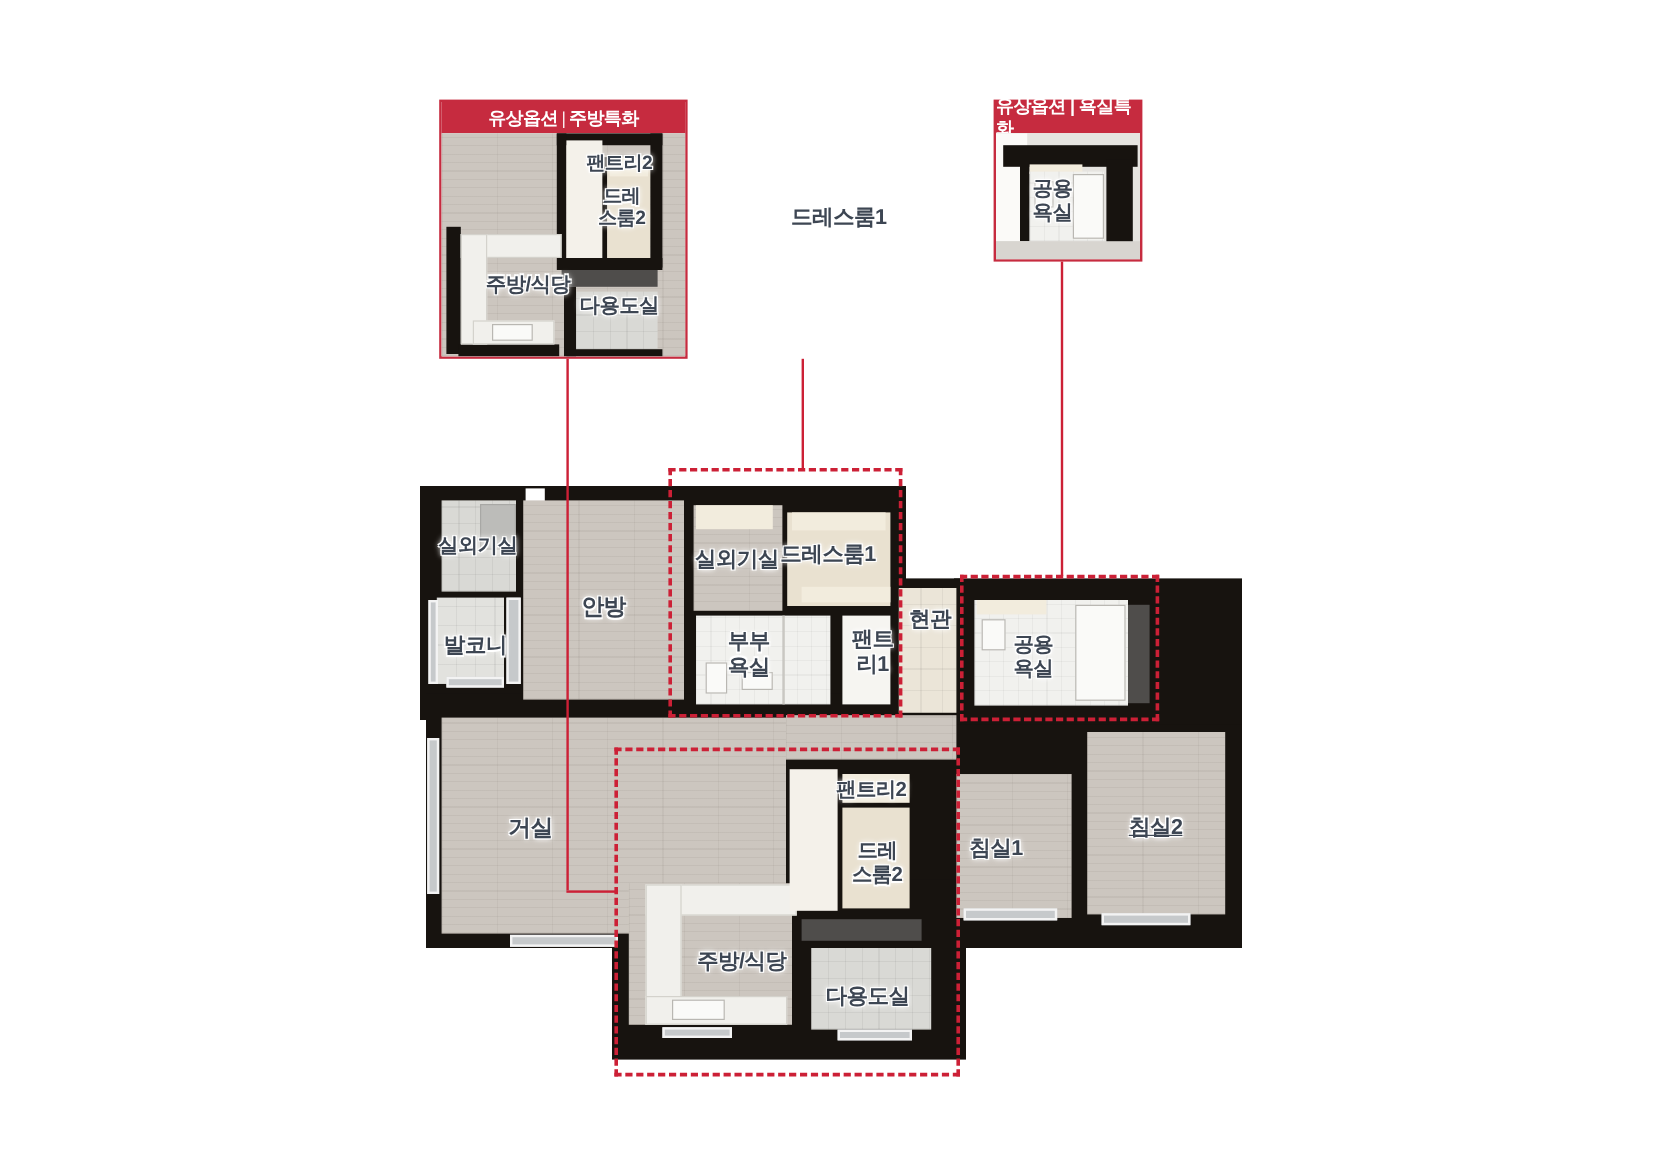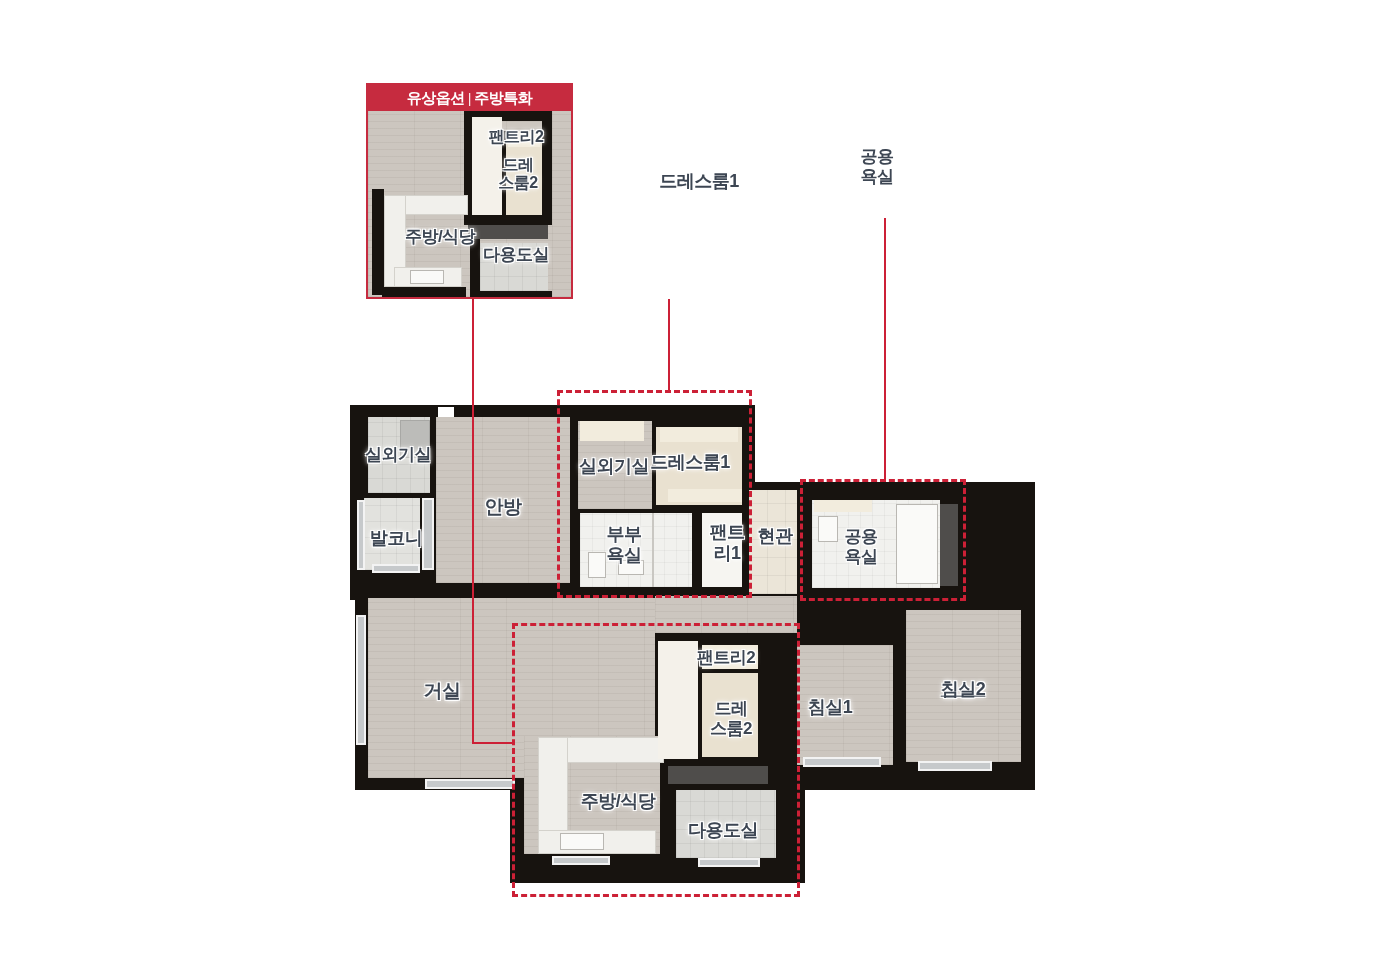--- a/index.html
+++ b/index.html
@@ -61,20 +61,34 @@
       <div class="wall" style="left:4px;top:78px;width:12px;height:106px;"></div>
       <div class="wall" style="left:14px;top:176px;width:84px;height:10px;"></div>
       <div class="cwhite" style="left:16px;top:84px;width:84px;height:20px;"></div>
       <div class="cwhite" style="left:16px;top:84px;width:22px;height:92px;"></div>
       <div class="cwhite" style="left:26px;top:156px;width:68px;height:20px;"></div>
       <div class="fix" style="left:42px;top:159px;width:34px;height:14px;"></div>
     </div>
   </div>
 
 
+  <div class="callout" style="left:828px;top:83px;width:124px;height:135px;">
+    <div class="chead">유상옵션 | 욕실특화</div>
+    <div class="cbody" style="height:105px;background:#e6e4e0;">
+      <div class="abs" style="left:0;top:0;width:26px;height:90px;background:#fbfaf8;"></div>
+      <div class="wall" style="left:6px;top:10px;width:112px;height:18px;"></div>
+      <div class="wall" style="left:20px;top:24px;width:8px;height:66px;"></div>
+      <div class="cream" style="left:28px;top:26px;width:44px;height:8px;"></div>
+      <div class="bathw" style="left:28px;top:32px;width:62px;height:58px;"></div>
+      <div class="fix" style="left:32px;top:40px;width:16px;height:22px;"></div>
+      <div class="fix" style="left:64px;top:34px;width:26px;height:54px;"></div>
+      <div class="wall" style="left:92px;top:22px;width:22px;height:70px;"></div>
+      <div class="abs" style="left:0;top:90px;width:124px;height:15px;background:#d8d5d0;"></div>
+    </div>
+  </div>
 
   <div class="conn" style="left:472px;top:299px;width:2px;height:443px;"></div>
   <div class="conn" style="left:472px;top:742px;width:42px;height:2px;"></div>
   <div class="conn" style="left:668px;top:299px;width:2px;height:92px;"></div>
   <div class="conn" style="left:884px;top:218px;width:2px;height:262px;"></div>
 
   <div class="dashed" style="left:557px;top:390px;width:195px;height:208px;"></div>
   <div class="dashed" style="left:800px;top:479px;width:166px;height:122px;"></div>
   <div class="dashed" style="left:512px;top:623px;width:288px;height:274px;"></div>
 
@@ -132,21 +146,21 @@
 
   <div class="rlabel" style="left:398px;top:455px;font-size:17px;text-align:right;">실외기실</div>
   <div class="rlabel" style="left:396px;top:538px;">발코니</div>
   <div class="rlabel" style="left:503px;top:507px;font-size:19px;">안방</div>
   <div class="rlabel" style="left:614px;top:466px;">실외기실</div>
   <div class="rlabel" style="left:690px;top:462px;">드레스룸1</div>
   <div class="rlabel" style="left:624px;top:545px;">부부
 욕실</div>
   <div class="rlabel" style="left:727px;top:543px;">팬트
 리1</div>
-  <div class="rlabel" style="left:775px;top:536px;">현관</div>
+  <div class="rlabel" style="left:775px;top:516px;">현관</div>
   <div class="rlabel" style="left:861px;top:547px;font-size:17px;">공용
 욕실</div>
   <div class="rlabel" style="left:442px;top:691px;font-size:19px;">거실</div>
   <div class="rlabel" style="left:830px;top:707px;">침실1</div>
   <div class="rlabel" style="left:963px;top:689px;text-decoration:underline;">침실2</div>
   <div class="rlabel" style="left:726px;top:658px;font-size:17px;">팬트리2</div>
   <div class="rlabel" style="left:731px;top:719px;font-size:17px;">드레
 스룸2</div>
   <div class="rlabel" style="left:618px;top:801px;">주방/식당</div>
   <div class="rlabel" style="left:723px;top:830px;">다용도실</div>

